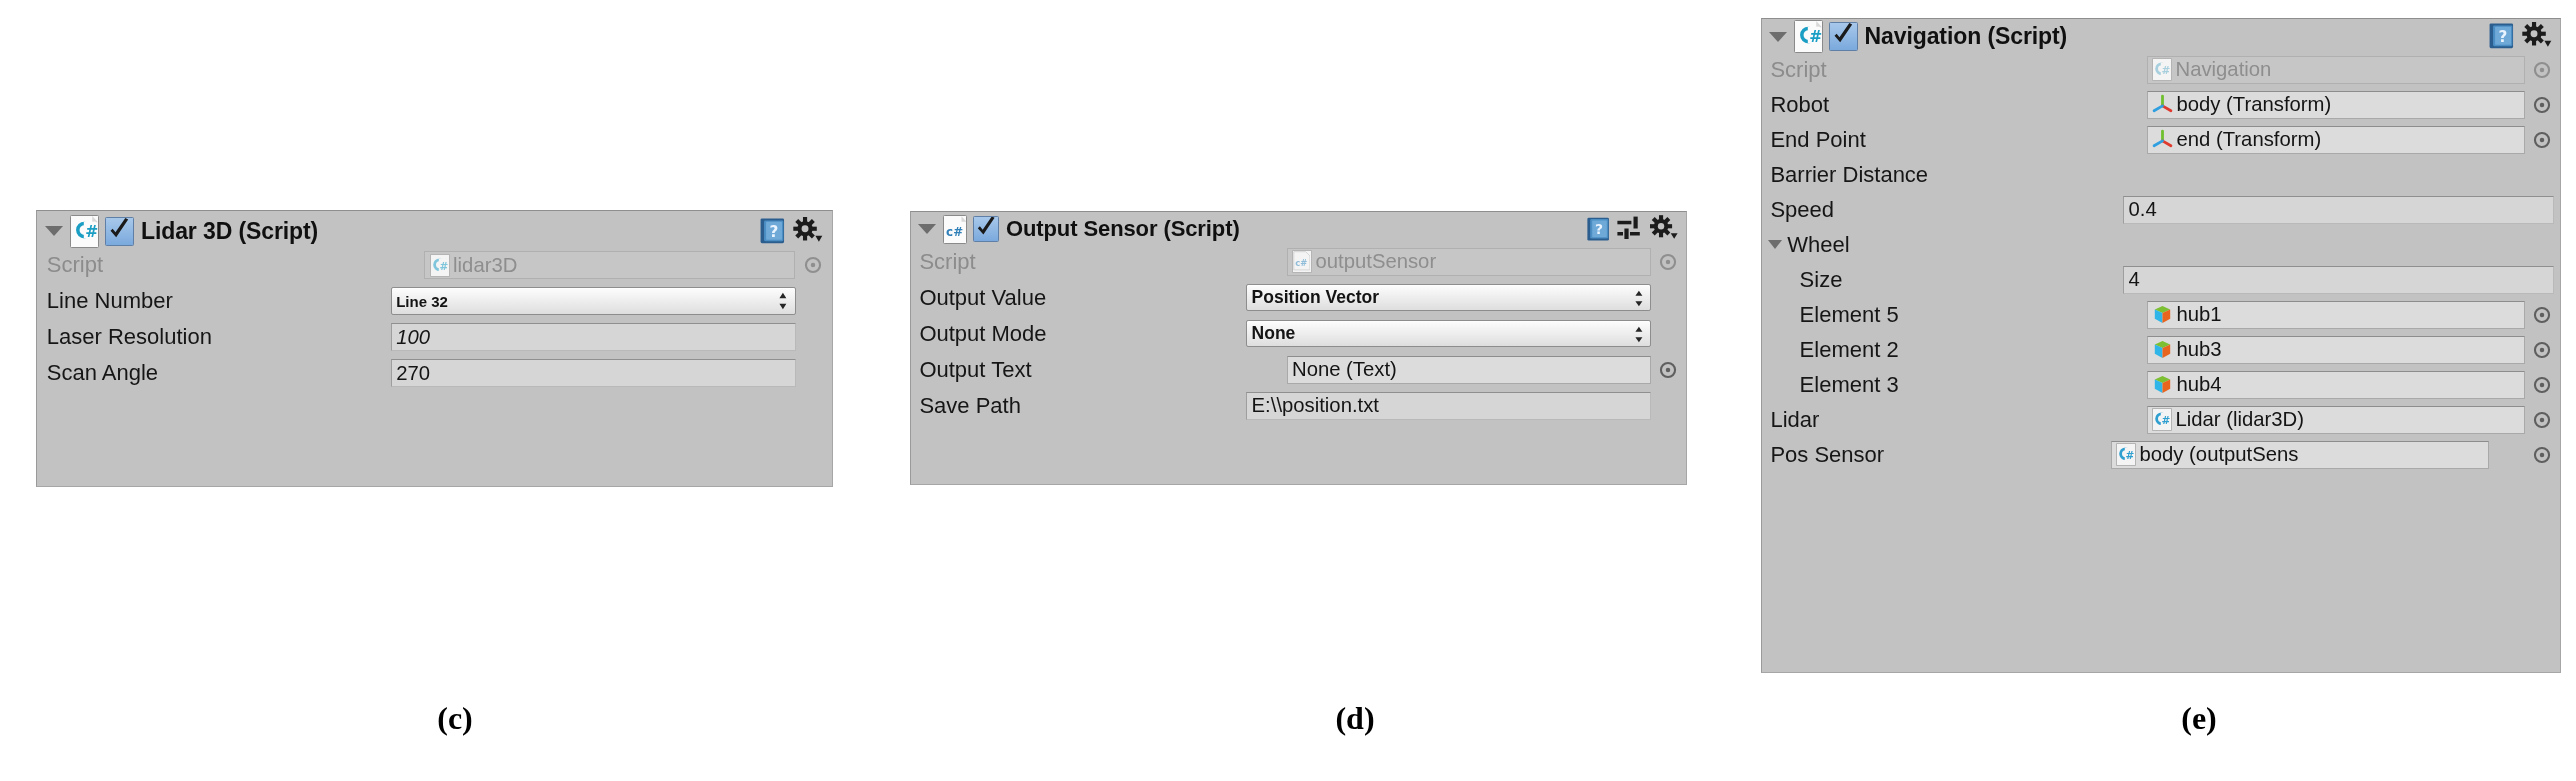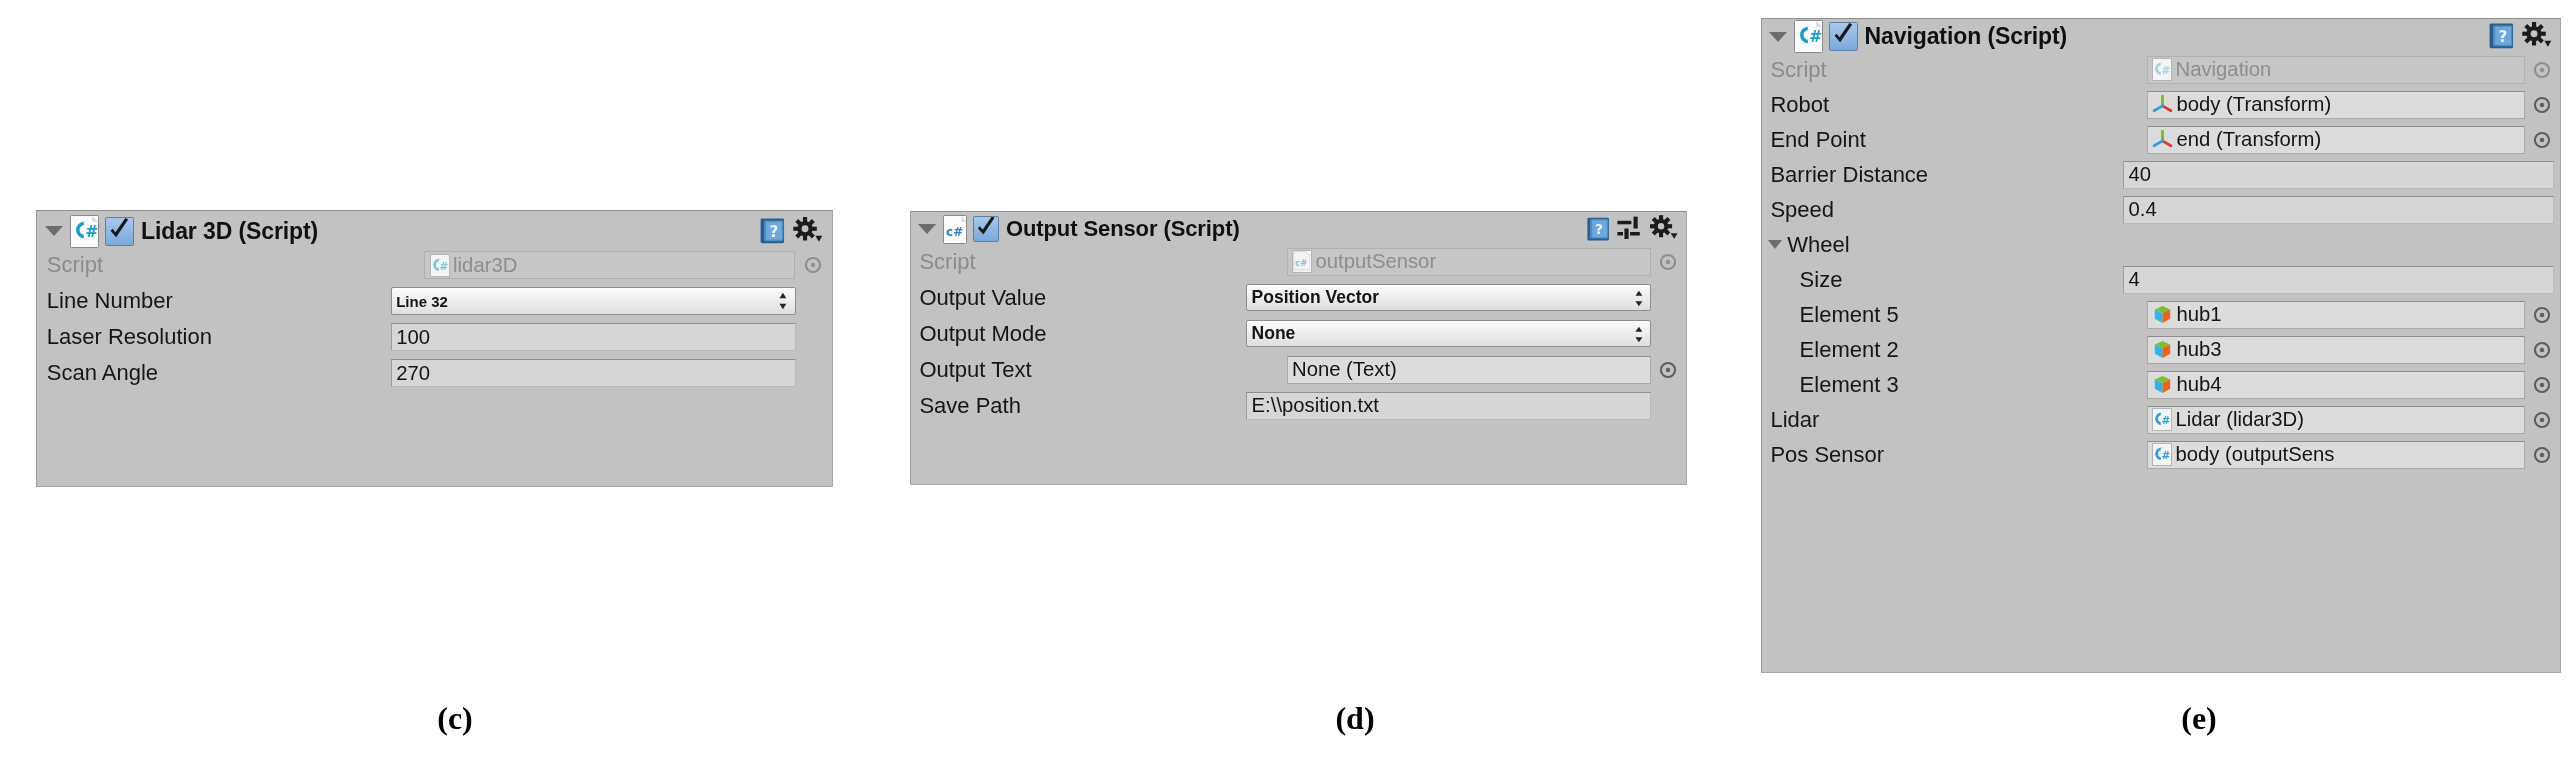--- a/index.html
+++ b/index.html
@@ -257,21 +257,21 @@
               <path d="M7 1 L12 9 L2 9 Z M7 25 L12 17 L2 17 Z" fill="#262626"></path>
             </svg>
         </span>
       </div>
       <span style="width:29px;flex:none;"></span>
     </div>
 
     <div class="row">
       <div class="lbl">Laser Resolution</div>
       <div class="spacer"></div>
-      <div class="ctl field" style="width:405px;">
+      <div class="ctl field" style="width:405px;font-style:italic;">
         <span class="txt">100</span>
       </div>
       <span style="width:29px;flex:none;"></span>
     </div>
 
     <div class="row">
       <div class="lbl">Scan Angle</div>
       <div class="spacer"></div>
       <div class="ctl field" style="width:405px;">
         <span class="txt">270</span>
@@ -512,23 +512,20 @@
         <svg width="24" height="24" viewBox="0 0 34 34">
           <circle cx="17" cy="17" r="10" fill="none" stroke="#5f5f5f" stroke-width="3"></circle>
           <circle cx="17" cy="17" r="3.2" fill="#5f5f5f"></circle>
         </svg>
       </span>
     </div>
 
     <div class="row" style="height:35px;">
       <div class="lbl">Barrier Distance</div>
       <div class="spacer"></div>
-      <div class="ctl field" style="width:431px;">
-        <span class="txt">40</span>
-      </div>
     </div>
 
     <div class="row" style="height:35px;">
       <div class="lbl">Speed</div>
       <div class="spacer"></div>
       <div class="ctl field" style="width:431px;">
         <span class="txt">0.4</span>
       </div>
     </div>
 
@@ -624,21 +621,21 @@
         <span class="txt">Lidar (lidar3D)</span>
       </div>
       <span class="picker">
         <svg width="24" height="24" viewBox="0 0 34 34">
           <circle cx="17" cy="17" r="10" fill="none" stroke="#5f5f5f" stroke-width="3"></circle>
           <circle cx="17" cy="17" r="3.2" fill="#5f5f5f"></circle>
         </svg>
       </span>
     </div>
 
-    <div class="row" style="height:35px;">
+    <div class="row" style="height:35px;gap:36px;">
       <div class="lbl">Pos Sensor</div>
       <div class="spacer"></div>
       <div class="ctl objf" style="width:378px;">
         <span class="mini csfile">
           <svg width="17" height="19.6" viewBox="0 0 24 28" style="font-size:29px">
             <path d="M12 5 a9 9 0 1 0 0 18 a9 9 0 1 0 0 -18 M12 9 a5 5 0 1 1 0 10 a5 5 0 1 1 0 -10" fill="#2f9fd0"></path>
             <rect x="11" y="5" width="13" height="18" fill="#f4f4f4"></rect>
             <text x="12" y="21" font-family="DejaVu Sans" font-size="15" font-weight="bold" fill="#2f9fd0">#</text>
           </svg>
         </span>

